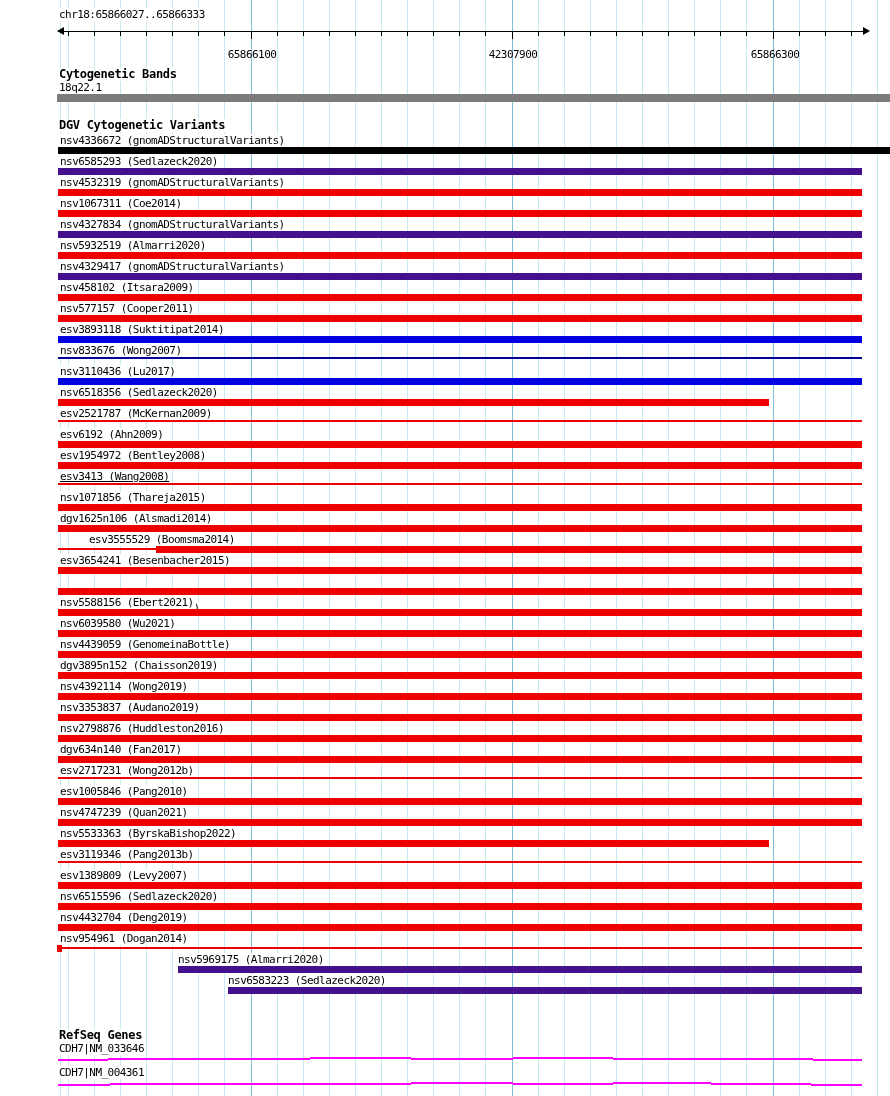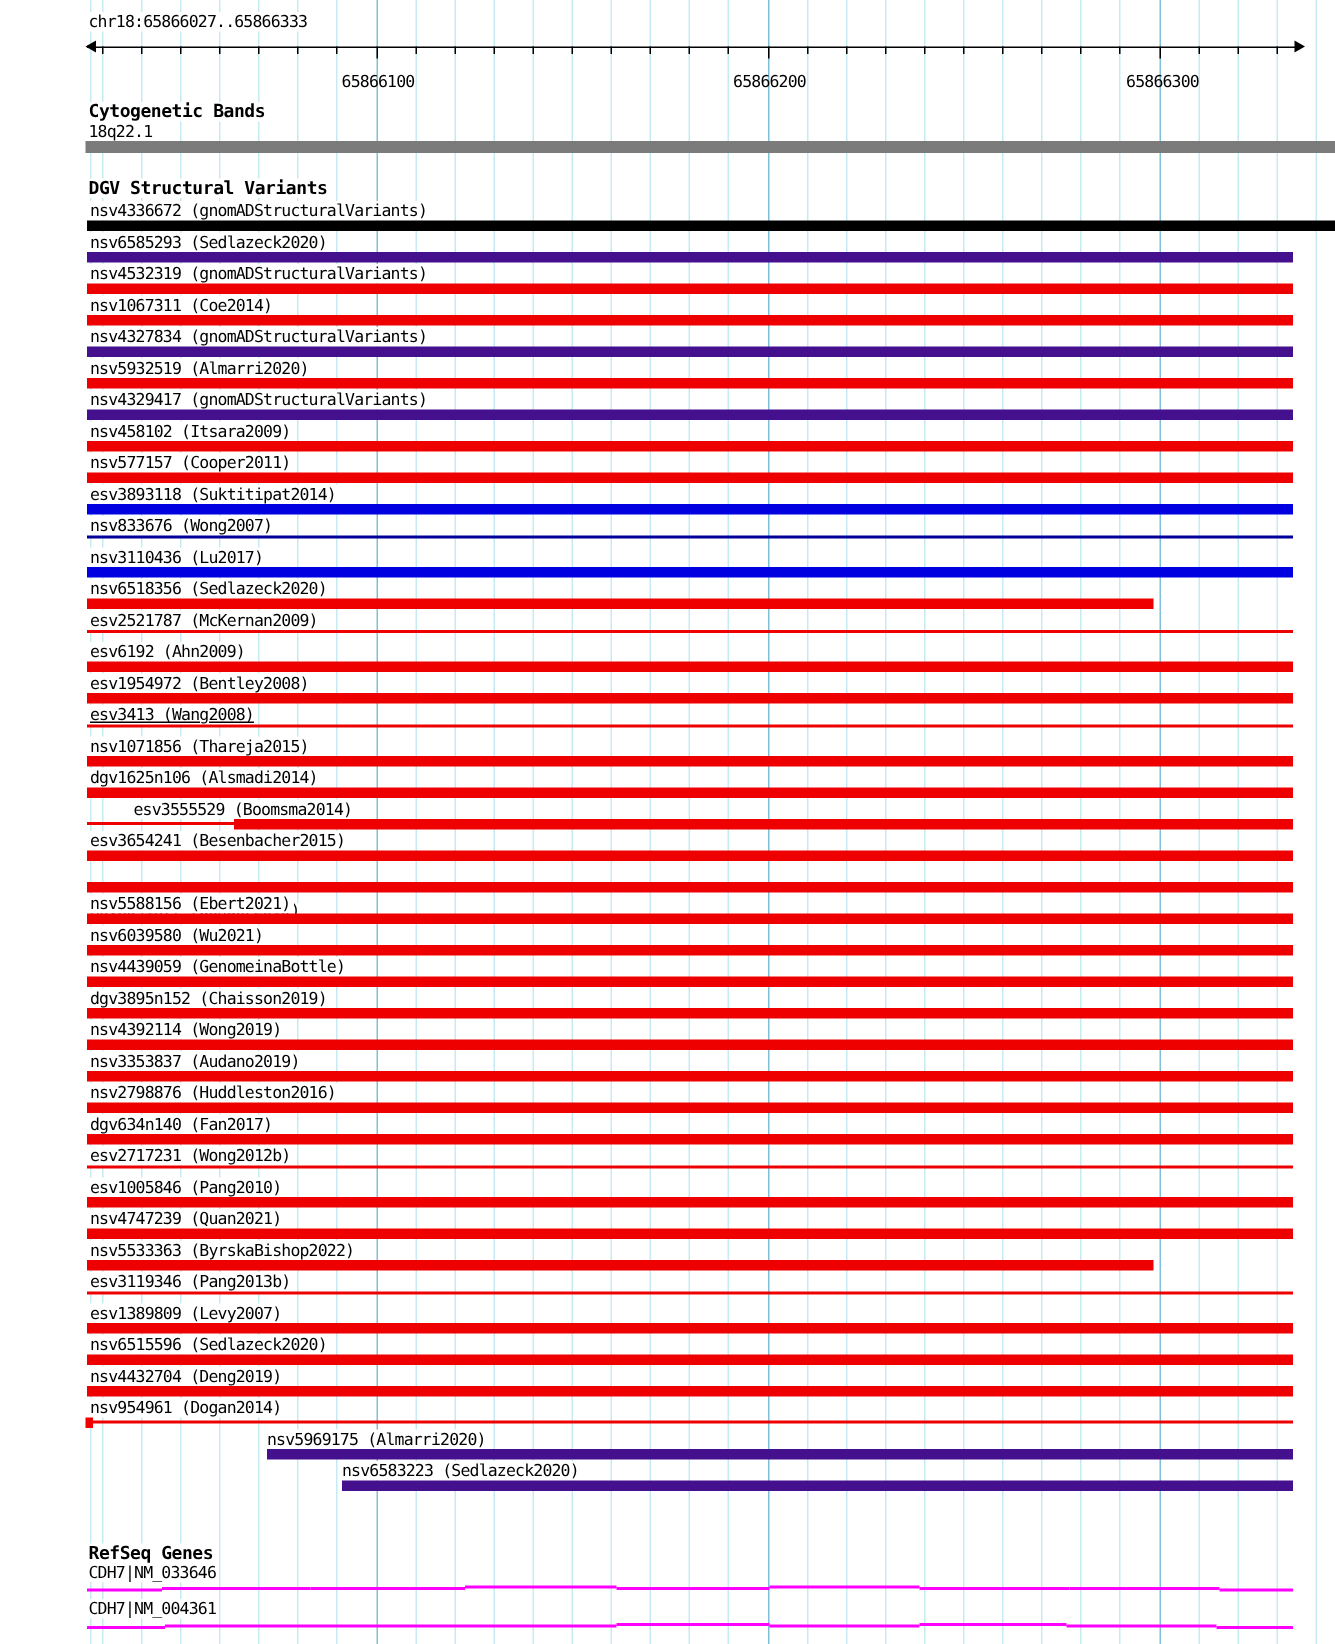--- a/index.html
+++ b/index.html
@@ -91,28 +91,28 @@
       <div class="tick" style="left: 668.1px; height: 5px;"></div>
       <div class="tick" style="left: 694.2px; height: 5px;"></div>
       <div class="tick" style="left: 720.3px; height: 5px;"></div>
       <div class="tick" style="left: 746.4px; height: 5px;"></div>
       <div class="tick" style="left: 772.5px; height: 8px;"></div>
       <div class="tick" style="left: 798.6px; height: 5px;"></div>
       <div class="tick" style="left: 824.7px; height: 5px;"></div>
       <div class="tick" style="left: 850.8px; height: 5px;"></div>
     </div>
   <div class="ticklabel" style="left:252px;">65866100</div>
-  <div class="ticklabel" style="left:513px;">65866200</div>
+  <div class="ticklabel" style="left:513px;">42307900</div>
   <div class="ticklabel" style="left:775px;">65866300</div>
 
   <div class="hdr" style="left:59px;top:68px;">Cytogenetic Bands</div>
   <div class="lbl" style="left:59px;top:81px;">18q22.1</div>
   <div class="band" style="background: rgb(123, 123, 123);"></div>
 
-  <div class="hdr" style="left:59px;top:119px;">DGV Structural Variants</div>
+  <div class="hdr" style="left:59px;top:119px;">DGV Cytogenetic Variants</div>
   <div>
       <div class="lbl" style="left: 60px; top: 134px;">nsv4336672 (gnomADStructuralVariants)</div>
       <div class="bar" style="left: 58px; width: 832px; top: 147px; height: 7px; background: rgb(0, 0, 0);"></div>
       <div class="lbl" style="left: 60px; top: 155px;">nsv6585293 (Sedlazeck2020)</div>
       <div class="bar" style="left: 58px; width: 804px; top: 168px; height: 7px; background: rgb(68, 16, 142);"></div>
       <div class="lbl" style="left: 60px; top: 176px;">nsv4532319 (gnomADStructuralVariants)</div>
       <div class="bar" style="left: 58px; width: 804px; top: 189px; height: 7px; background: rgb(238, 0, 0);"></div>
       <div class="lbl" style="left: 60px; top: 197px;">nsv1067311 (Coe2014)</div>
       <div class="bar" style="left: 58px; width: 804px; top: 210px; height: 7px; background: rgb(238, 0, 0);"></div>
       <div class="lbl" style="left: 60px; top: 218px;">nsv4327834 (gnomADStructuralVariants)</div>

